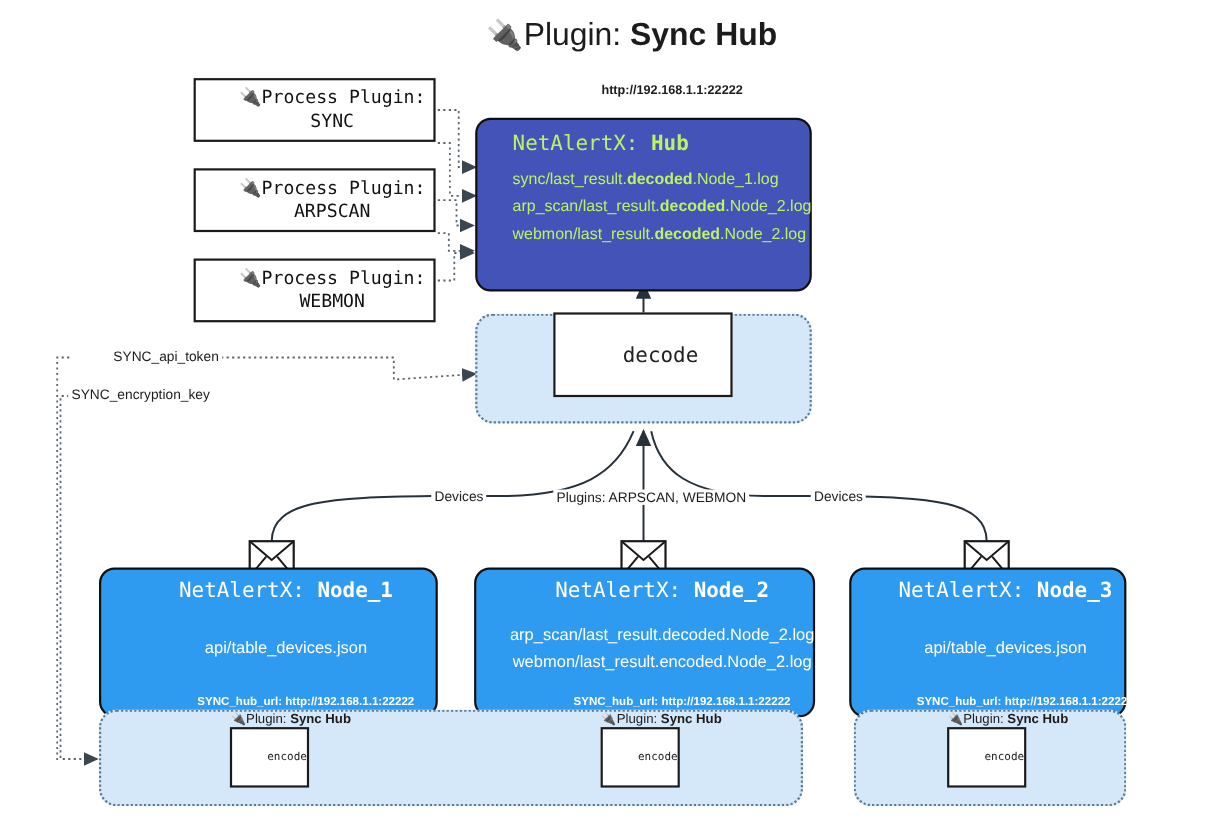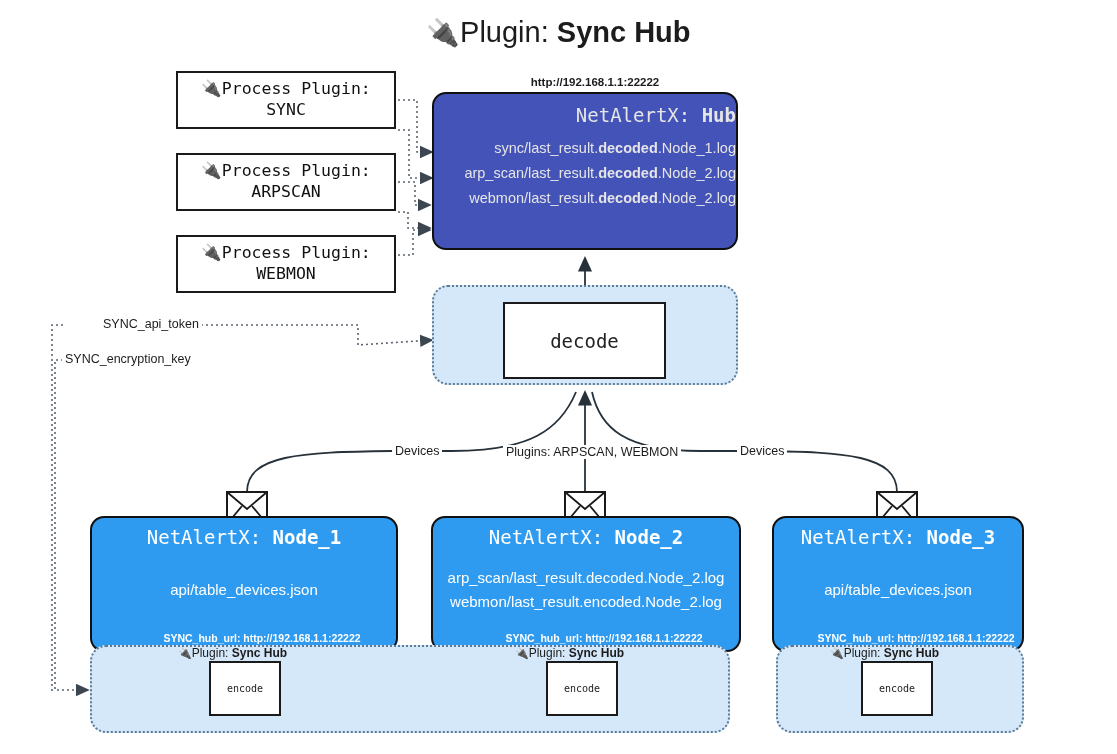--- a/index.html
+++ b/index.html
@@ -11,21 +11,21 @@
     position: relative;
     font-family: "Liberation Sans", sans-serif;
     overflow: hidden;
   }
   #canvas { position: absolute; inset: 0; }
   svg.wires {
     position: absolute; left: 0; top: 0;
     width: 1117px; height: 754px;
     pointer-events: none;
   }
-  .node { position: absolute; box-sizing: border-box; }
+  .node { position: absolute; box-sizing: border-box; padding-left: 32px; }
 
   
   #title {
     left: 0; top: 16px; width: 1117px;
     text-align: center;
     font-size: 29px;
     color: #1c1c1c;
     white-space: nowrap;
   }
   #title .plug { font-size: 27px; }
@@ -49,27 +49,27 @@
   .proc-box .plug { font-family: "DejaVu Sans", sans-serif; }
 
   
   #hub-url {
     left: 455px; top: 76px; width: 280px;
     text-align: center;
     font-size: 11.5px; font-weight: bold;
     color: #1c1c1c;
   }
   #hub {
-    left: 432px; top: 92px;
+    left: 432px; top: 107px;
     width: 306px; height: 158px;
     background: #4353b8;
     border: 2.5px solid #101010;
     border-radius: 14px;
-    color: #e5e5e5;
-    display: flex; flex-direction: column; align-items: flex-end;
+    color: #bef264;
+    display: flex; flex-direction: column; align-items: flex-start;
     padding-top: 10px;
     box-sizing: border-box;
   }
   #hub .hub-title {
     font-family: "DejaVu Sans Mono", monospace;
     font-size: 19px;
     margin-bottom: 10px;
     white-space: nowrap;
   }
   #hub .hub-title .b { font-weight: bold; }
@@ -91,21 +91,21 @@
   #bottom-pane-r { left: 776px; top: 645px; width: 248px; height: 88px; }
 
   .white-box {
     background: #ffffff;
     border: 2.5px solid #1a1a1a;
     display: flex; align-items: center; justify-content: center;
     font-family: "DejaVu Sans Mono", monospace;
     color: #222;
   }
   #decode {
-    left: 503px; top: 302px; width: 163px; height: 77px;
+    left: 503px; top: 284px; width: 163px; height: 77px;
     font-size: 19px;
   }
   .encode-box {
     width: 72px; height: 55px;
     font-size: 10px;
   }
   .sync-hub-tag {
     font-size: 12px; color: #1c1c1c;
     white-space: nowrap;
     text-align: center;

